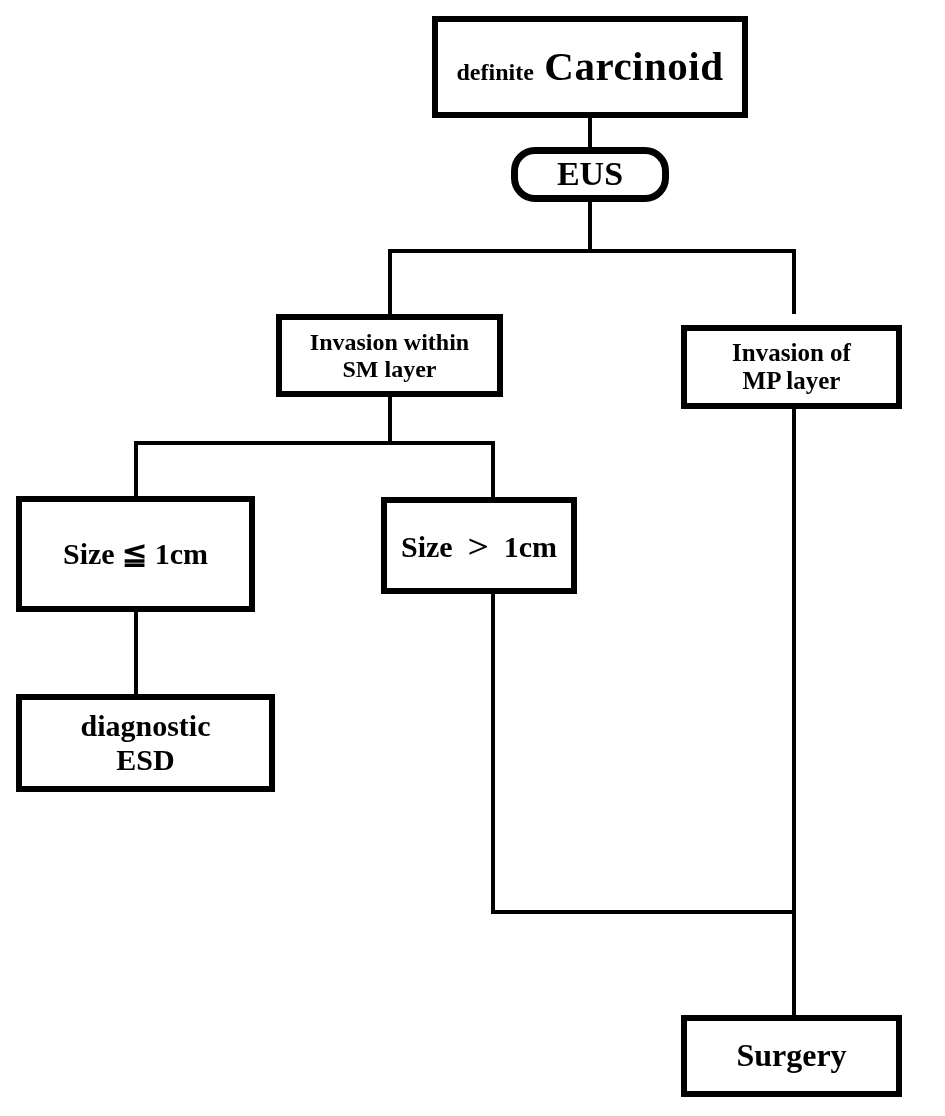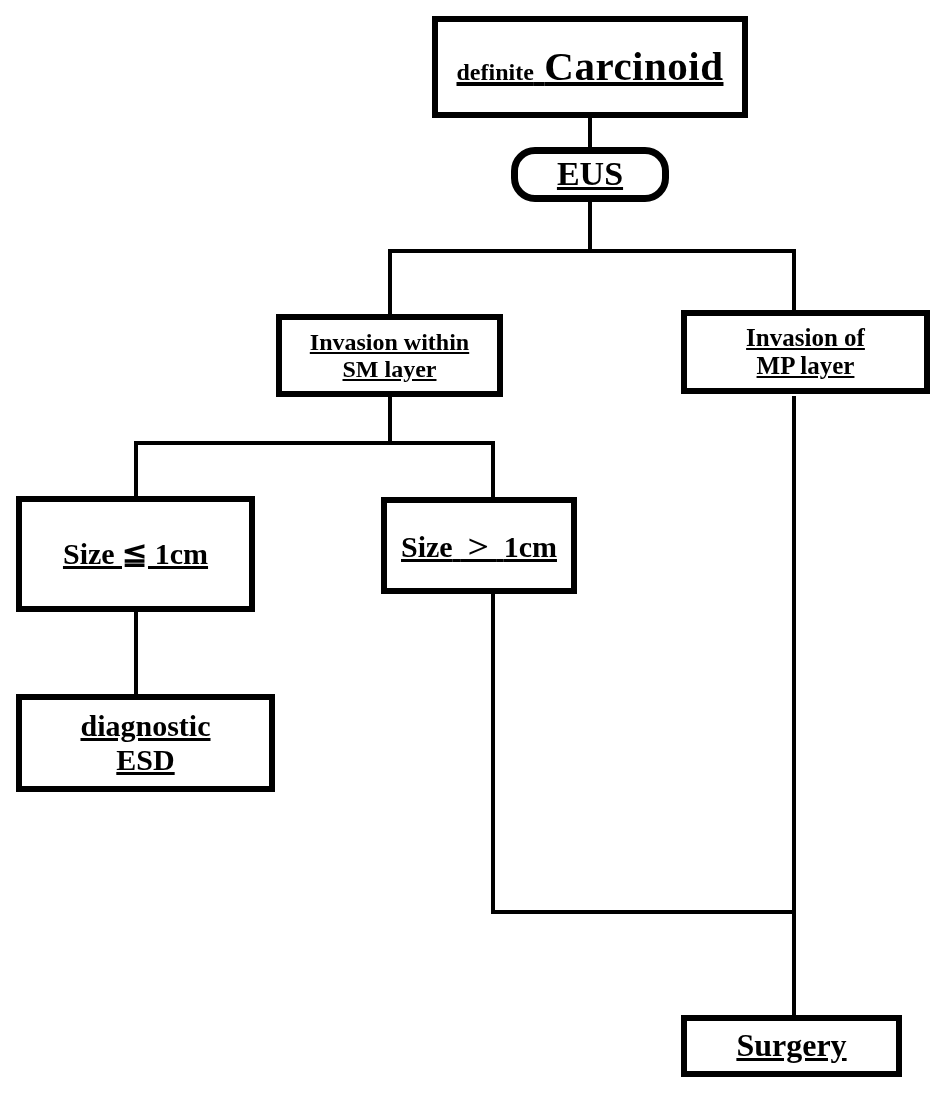--- a/index.html
+++ b/index.html
@@ -31,21 +31,20 @@
     line-height: 1.12;
     z-index: 2;
   }
   .node.rounded {
     border-radius: 24px;
   }
   .node-label {
     display: block;
     width: 100%;
     padding: 0 6px;
-    text-decoration: underline;
   }
 
   
   #node-carcinoid {
     left: 432px; top: 16px; width: 316px; height: 102px;
     font-size: 40px;
     letter-spacing: 0.5px;
   }
   #node-carcinoid .small-word {
     font-size: 24px;
@@ -57,41 +56,41 @@
   #node-eus {
     left: 511px; top: 147px; width: 158px; height: 55px;
     font-size: 34px;
     border-width: 7px;
   }
   #node-invasion-sm {
     left: 276px; top: 314px; width: 227px; height: 83px;
     font-size: 24px;
   }
   #node-invasion-mp {
-    left: 681px; top: 310px; width: 249px; height: 84px;
+    left: 681px; top: 325px; width: 221px; height: 84px;
     font-size: 25px;
   }
   #node-size-le {
     left: 16px; top: 496px; width: 239px; height: 116px;
     font-size: 30px;
   }
   #node-size-gt {
     left: 381px; top: 497px; width: 196px; height: 97px;
     font-size: 30px;
   }
   #node-size-gt .gt-sign {
     font-size: 36px;
     font-weight: normal;
   }
   #node-diagnostic-esd {
     left: 16px; top: 694px; width: 259px; height: 98px;
     font-size: 30px;
   }
   #node-surgery {
-    left: 681px; top: 1015px; width: 221px; height: 62px;
+    left: 681px; top: 1015px; width: 221px; height: 82px;
     font-size: 32px;
     align-items: center;
   }
 
   
   .conn {
     position: absolute;
     background: #000000;
     z-index: 1;
   }

